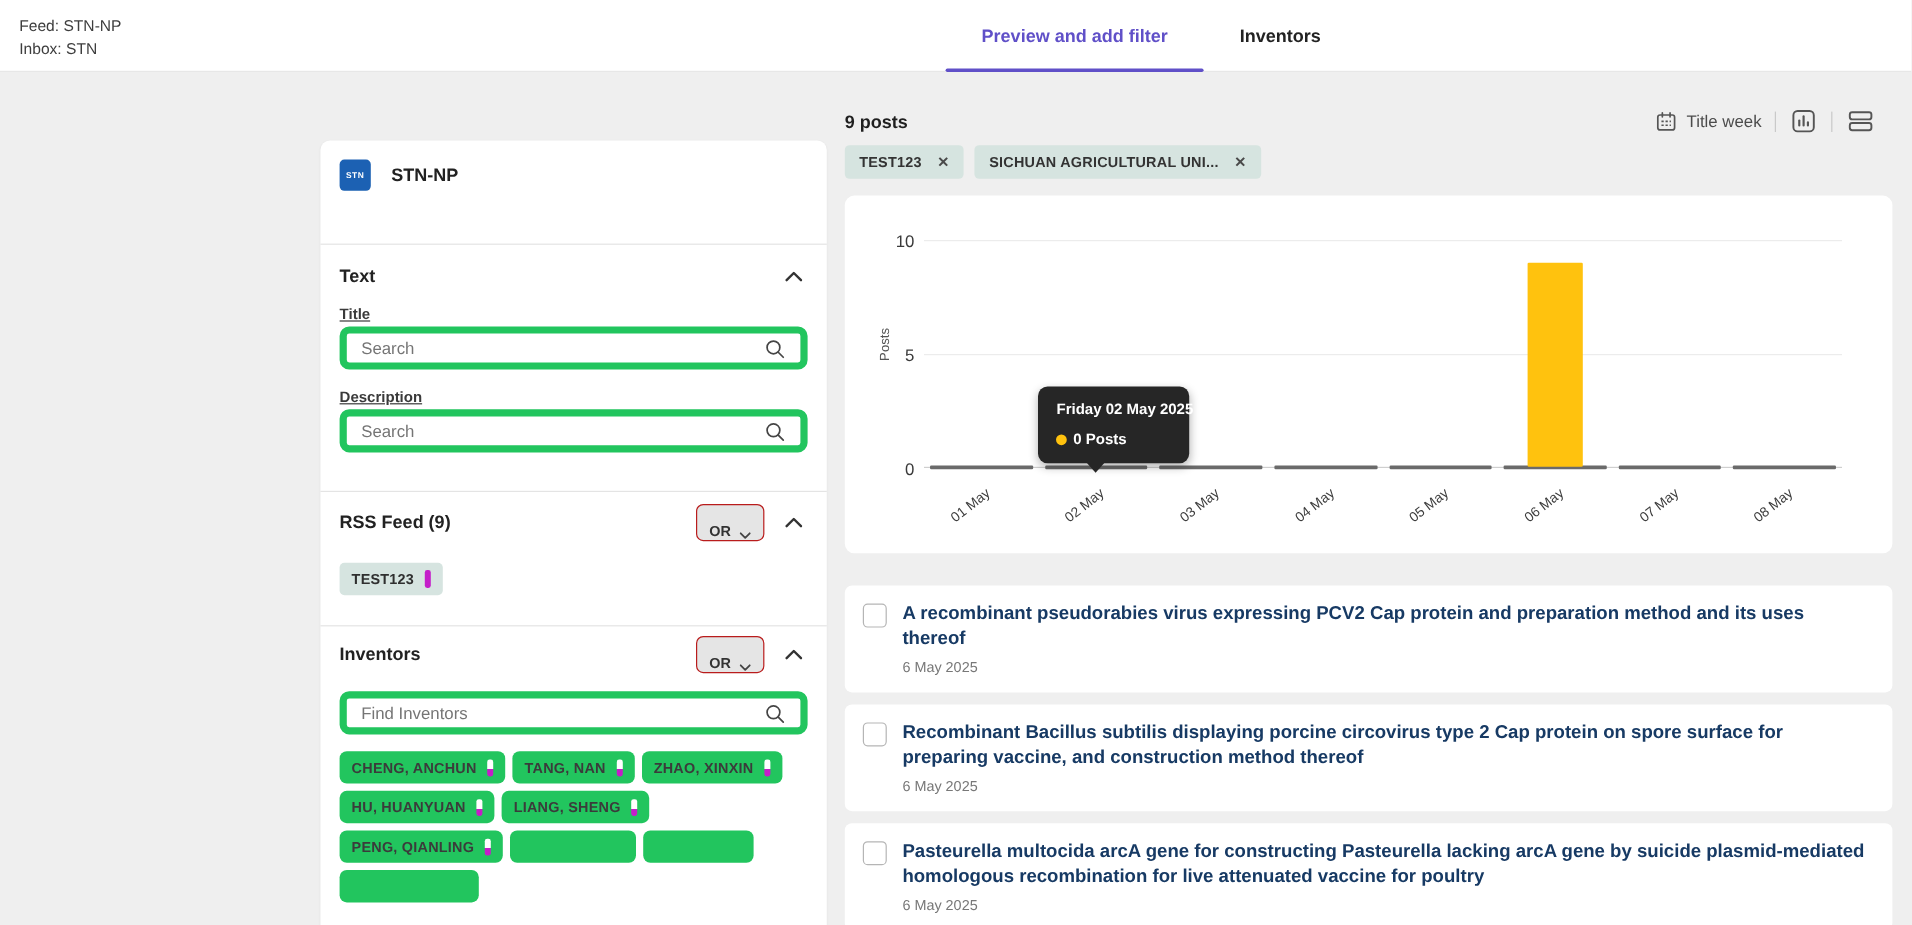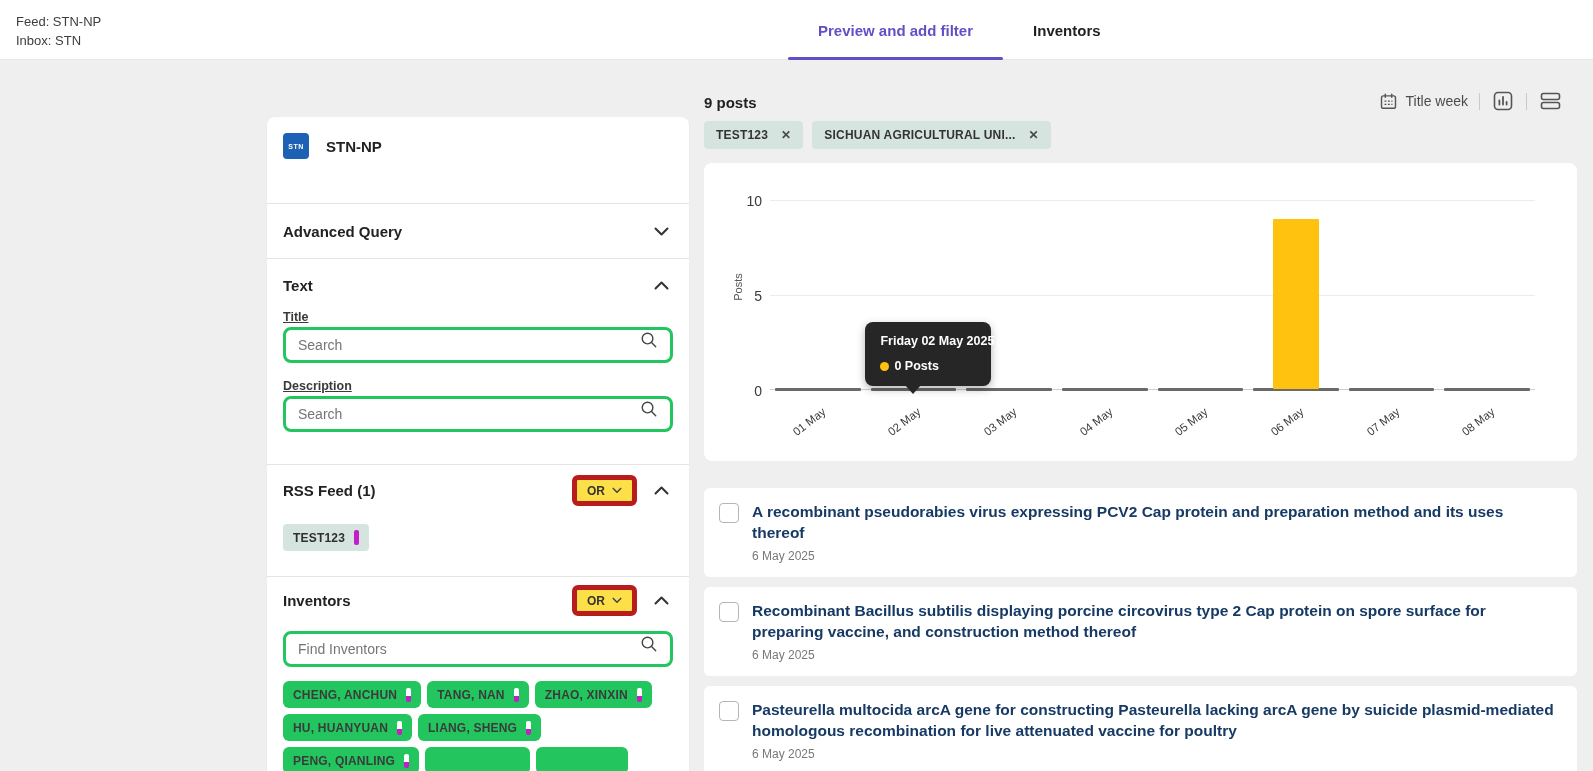--- a/index.html
+++ b/index.html
@@ -18,25 +18,25 @@
   
   .sidebar-card{position:absolute;left:267px;top:117px;width:422px;height:700px;background:#fff;border-radius:8px 8px 0 0;box-shadow:0 1px 2px rgba(0,0,0,.05);}
   .sb-head{height:86px;padding:16px;display:flex;gap:17px;align-items:flex-start;}
   .feed-icon{width:26px;height:26px;border-radius:4px;background:var(--iconblue);color:#fff;font-size:7px;font-weight:700;display:flex;align-items:center;justify-content:center;letter-spacing:.5px;flex:none;}
   .feed-name{font-size:15px;font-weight:700;color:#222;padding-top:5px;}
   .sb-row{height:55px;display:flex;align-items:center;justify-content:space-between;padding:0 18px 0 16px;border-top:1px solid #e4e4e4;}
   .sb-row-label,.sec-label{font-size:15px;font-weight:700;color:#222;}
   .sb-section{border-top:1px solid #e4e4e4;padding:18px 16px 32px;}
   .sec-title-row{display:flex;align-items:center;justify-content:space-between;padding-right:2px;}
   .field-label{font-size:12.5px;font-weight:700;color:#3a3a3a;margin-top:16px;text-decoration:underline;}
-  .search-box{margin-top:3px;height:36px;border:3px solid #22c55e;border-radius:8px;display:flex;padding:0 12px;background:#fff;}
+  .search-box{margin-top:3px;height:36px;border:6px solid #22c55e;border-radius:8px;display:flex;align-items:center;padding:0 12px;background:#fff;}
   .search-box input{flex:1;border:none;outline:none;font-size:14px;color:#333;font-family:inherit;background:transparent;}
   .search-box input::placeholder{color:#757575;}
   .icon-btn{background:none;border:none;cursor:pointer;display:flex;align-items:center;padding:2px;}
-  .or-btn{border:5px solid #b91c1c;border-radius:6px;height:31px;padding:0 10px;display:inline-flex;align-items:center;gap:7px;font-size:12px;font-weight:700;color:#333;background:#fde047;cursor:pointer;margin-right:15px;font-family:inherit;}
+  .or-btn{border:1px solid #b91c1c;border-radius:6px;height:31px;padding:0 10px;display:inline-flex;align-items:flex-end;gap:7px;font-size:12px;font-weight:700;color:#333;background:#e5e5e5;cursor:pointer;margin-right:15px;font-family:inherit;}
   .sec-rss{border-top:1px solid #e4e4e4;padding:10px 16px 25px;}
   .sec-inv{border-top:1px solid #e4e4e4;padding:8px 16px 0;}
   .tag-chip{display:inline-flex;align-items:center;gap:9px;background:var(--teal);border-radius:4px;height:27px;padding:0 10px;font-size:12px;font-weight:700;color:#2f2f2f;letter-spacing:.2px;margin-top:18px;cursor:pointer;}
   .gauge-full{width:5px;height:15px;border-radius:2px;background:var(--magenta);}
   .inv-search{margin-top:15px;}
   .inv-chips{margin-top:14px;display:flex;flex-wrap:wrap;gap:6px;}
   .inv-chip{display:inline-flex;align-items:center;gap:9px;background:#22c55e;border-radius:6px;height:27px;padding:0 10px;font-size:12px;font-weight:700;color:#3b3b3b;letter-spacing:.2px;cursor:pointer;}
   .gauge-mini{width:5px;height:14px;border-radius:2px;background:linear-gradient(to top, var(--magenta) 0 6px, #ffffff 6px);}
   
   .posts-count{position:absolute;left:704px;top:94px;font-size:15px;font-weight:700;color:#1f1f1f;}
@@ -82,28 +82,20 @@
     <div class="tab">Inventors</div>
   </div>
 </div>
 
 <div class="sidebar-card">
   <div class="sb-head">
     <div class="feed-icon">STN</div>
     <div class="feed-name">STN-NP</div>
   </div>
 
-  <div class="sb-row">
-    <span class="sb-row-label">Advanced Query</span>
-    <span class="icon-btn">
-      <svg width="15" height="9" viewBox="0 0 15 9">
-          <polyline points="1.5,1.5 7.5,7.5 13.5,1.5" fill="none" stroke="#333" stroke-width="2" stroke-linecap="round" stroke-linejoin="round"></polyline>
-        </svg>
-    </span>
-  </div>
 
   <div class="sb-section">
     <div class="sec-title-row">
       <span class="sec-label">Text</span>
       <span class="icon-btn">
         <svg width="15" height="9" viewBox="0 0 15 9">
             <polyline points="1.5,7.5 7.5,1.5 13.5,7.5" fill="none" stroke="#333" stroke-width="2" stroke-linecap="round" stroke-linejoin="round"></polyline>
           </svg>
       </span>
     </div>
@@ -124,21 +116,21 @@
         <svg width="19" height="19" viewBox="0 0 20 20">
             <circle cx="9" cy="9" r="5.6" fill="none" stroke="#454545" stroke-width="1.5"></circle>
             <line x1="13.2" y1="13.2" x2="17.6" y2="17.6" stroke="#454545" stroke-width="1.5" stroke-linecap="round"></line>
           </svg>
       </span>
     </div>
   </div>
 
   <div class="sec-rss">
     <div class="sec-title-row">
-      <span class="sec-label" style="flex:1">RSS Feed (1)</span>
+      <span class="sec-label" style="flex:1">RSS Feed (9)</span>
       <button class="or-btn">
         <span>OR</span>
         <svg width="10" height="7" viewBox="0 0 12 8">
             <polyline points="1.5,1.5 6,6 10.5,1.5" fill="none" stroke="#444" stroke-width="1.8" stroke-linecap="round" stroke-linejoin="round"></polyline>
           </svg>
       </button>
       <span class="icon-btn">
         <svg width="15" height="9" viewBox="0 0 15 9">
             <polyline points="1.5,7.5 7.5,1.5 13.5,7.5" fill="none" stroke="#333" stroke-width="2" stroke-linecap="round" stroke-linejoin="round"></polyline>
           </svg>

